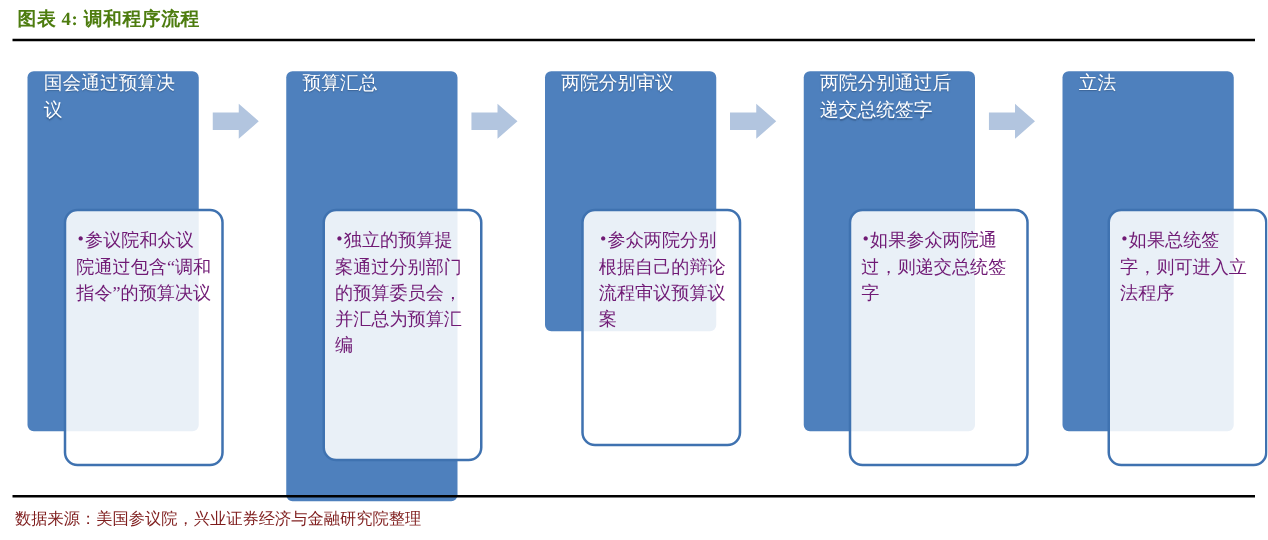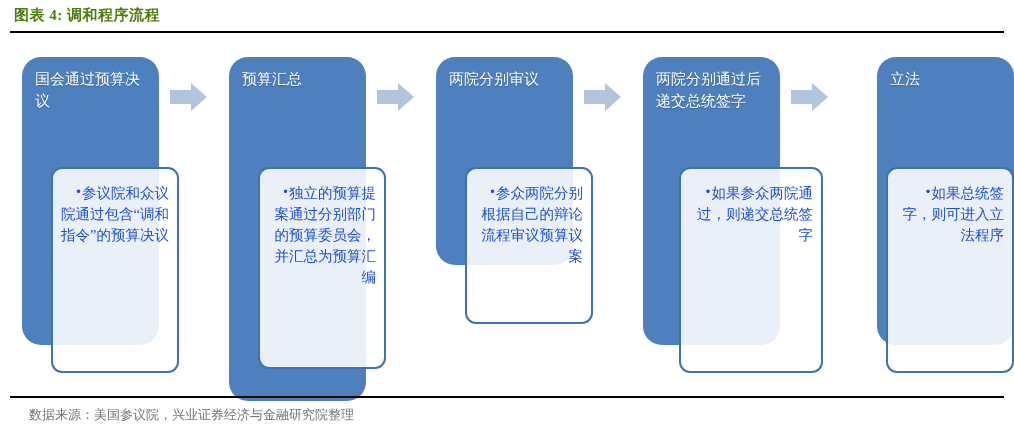--- a/index.html
+++ b/index.html
@@ -39,24 +39,24 @@
   .rule-bottom {
     position: absolute;
     left: 10px;
     top: 396px;
     width: 994px;
     height: 2px;
     background: #000000;
   }
   .source-note {
     position: absolute;
-    left: 29px;
+    left: 12px;
     top: 406px;
     font-size: 13px;
-    color: #737373;
+    color: #7f1d1d;
     white-space: nowrap;
   }
 
   
   .flow {
     position: absolute;
     left: 0;
     top: 33px;
     width: 1014px;
     height: 362px;
@@ -66,23 +66,23 @@
     position: absolute;
     top: 0;
   }
 
   
   .stage-banner {
     position: absolute;
     top: 24px;
     left: 0;
     background: #4E80BD;
-    border-radius: 19px;
+    border-radius: 5px;
     box-sizing: border-box;
-    padding: 12px 10px 0 13px;
+    padding: 0 10px 0 13px;
     overflow: hidden;
   }
   .stage-banner-label {
     color: #FFFFFF;
     font-size: 15px;
     line-height: 1.45;
     font-family: "Liberation Serif", "DejaVu Serif", serif;
     text-shadow: 0 1px 1px rgba(40,70,110,0.55);
     word-break: break-all;
   }
@@ -92,25 +92,24 @@
     position: absolute;
     background: rgba(255,255,255,0.88);
     border: 2px solid #3F72B0;
     border-radius: 11px;
     box-sizing: border-box;
     padding: 14px 8px 8px 8px;
   }
   .stage-card-text {
     font-size: 14.5px;
     line-height: 1.45;
-    color: #1d4ed8;
+    color: #701a75;
     font-family: "Liberation Serif", "DejaVu Serif", serif;
     word-break: break-all;
     text-indent: 0;
-    text-align: right;
   }
   .stage-card-text .bullet {
     font-family: "DejaVu Sans", sans-serif;
     font-size: 12px;
     vertical-align: 2px;
   }
 
   
   .stage-arrow {
     position: absolute;
@@ -156,21 +155,21 @@
   <div class="stage-arrow" style="left:377px;">
     <svg width="38" height="32" viewBox="0 0 38 32">
       <polygon points="0,9 21,9 21,2 37,16 21,30 21,23 0,23" fill="#B2C5DF"></polygon>
     </svg>
   </div>
 
   <div class="stage" style="left:436px; width:160px;">
     <div class="stage-banner" style="width:137px; height:208px;">
       <div class="stage-banner-label">两院分别审议</div>
     </div>
-    <div class="stage-card" style="left:29px; top:134px; width:128px; height:157px;padding-left:12px;">
+    <div class="stage-card" style="left:29px; top:134px; width:128px; height:190px;padding-left:12px;">
       <div class="stage-card-text"><span class="bullet">•</span><span>参众两院分别根据自己的辩论流程审议预算议案</span></div>
     </div>
   </div>
 
   <div class="stage-arrow" style="left:584px;">
     <svg width="38" height="32" viewBox="0 0 38 32">
       <polygon points="0,9 21,9 21,2 37,16 21,30 21,23 0,23" fill="#B2C5DF"></polygon>
     </svg>
   </div>
 
@@ -183,21 +182,21 @@
     </div>
   </div>
 
   <div class="stage-arrow" style="left:791px;">
     <svg width="38" height="32" viewBox="0 0 38 32">
       <polygon points="0,9 21,9 21,2 37,16 21,30 21,23 0,23" fill="#B2C5DF"></polygon>
     </svg>
   </div>
 
   <div class="stage" style="left:850px; width:160px;">
-    <div class="stage-banner" style="width:137px; height:288px;margin-left:27px;">
+    <div class="stage-banner" style="width:137px; height:288px;">
       <div class="stage-banner-label">立法</div>
     </div>
     <div class="stage-card" style="left:36px; top:134px; width:128px; height:206px;">
       <div class="stage-card-text"><span class="bullet">•</span><span>如果总统签字，则可进入立法程序</span></div>
     </div>
   </div>
 
 </div>
 
 <div class="rule-bottom"></div>

